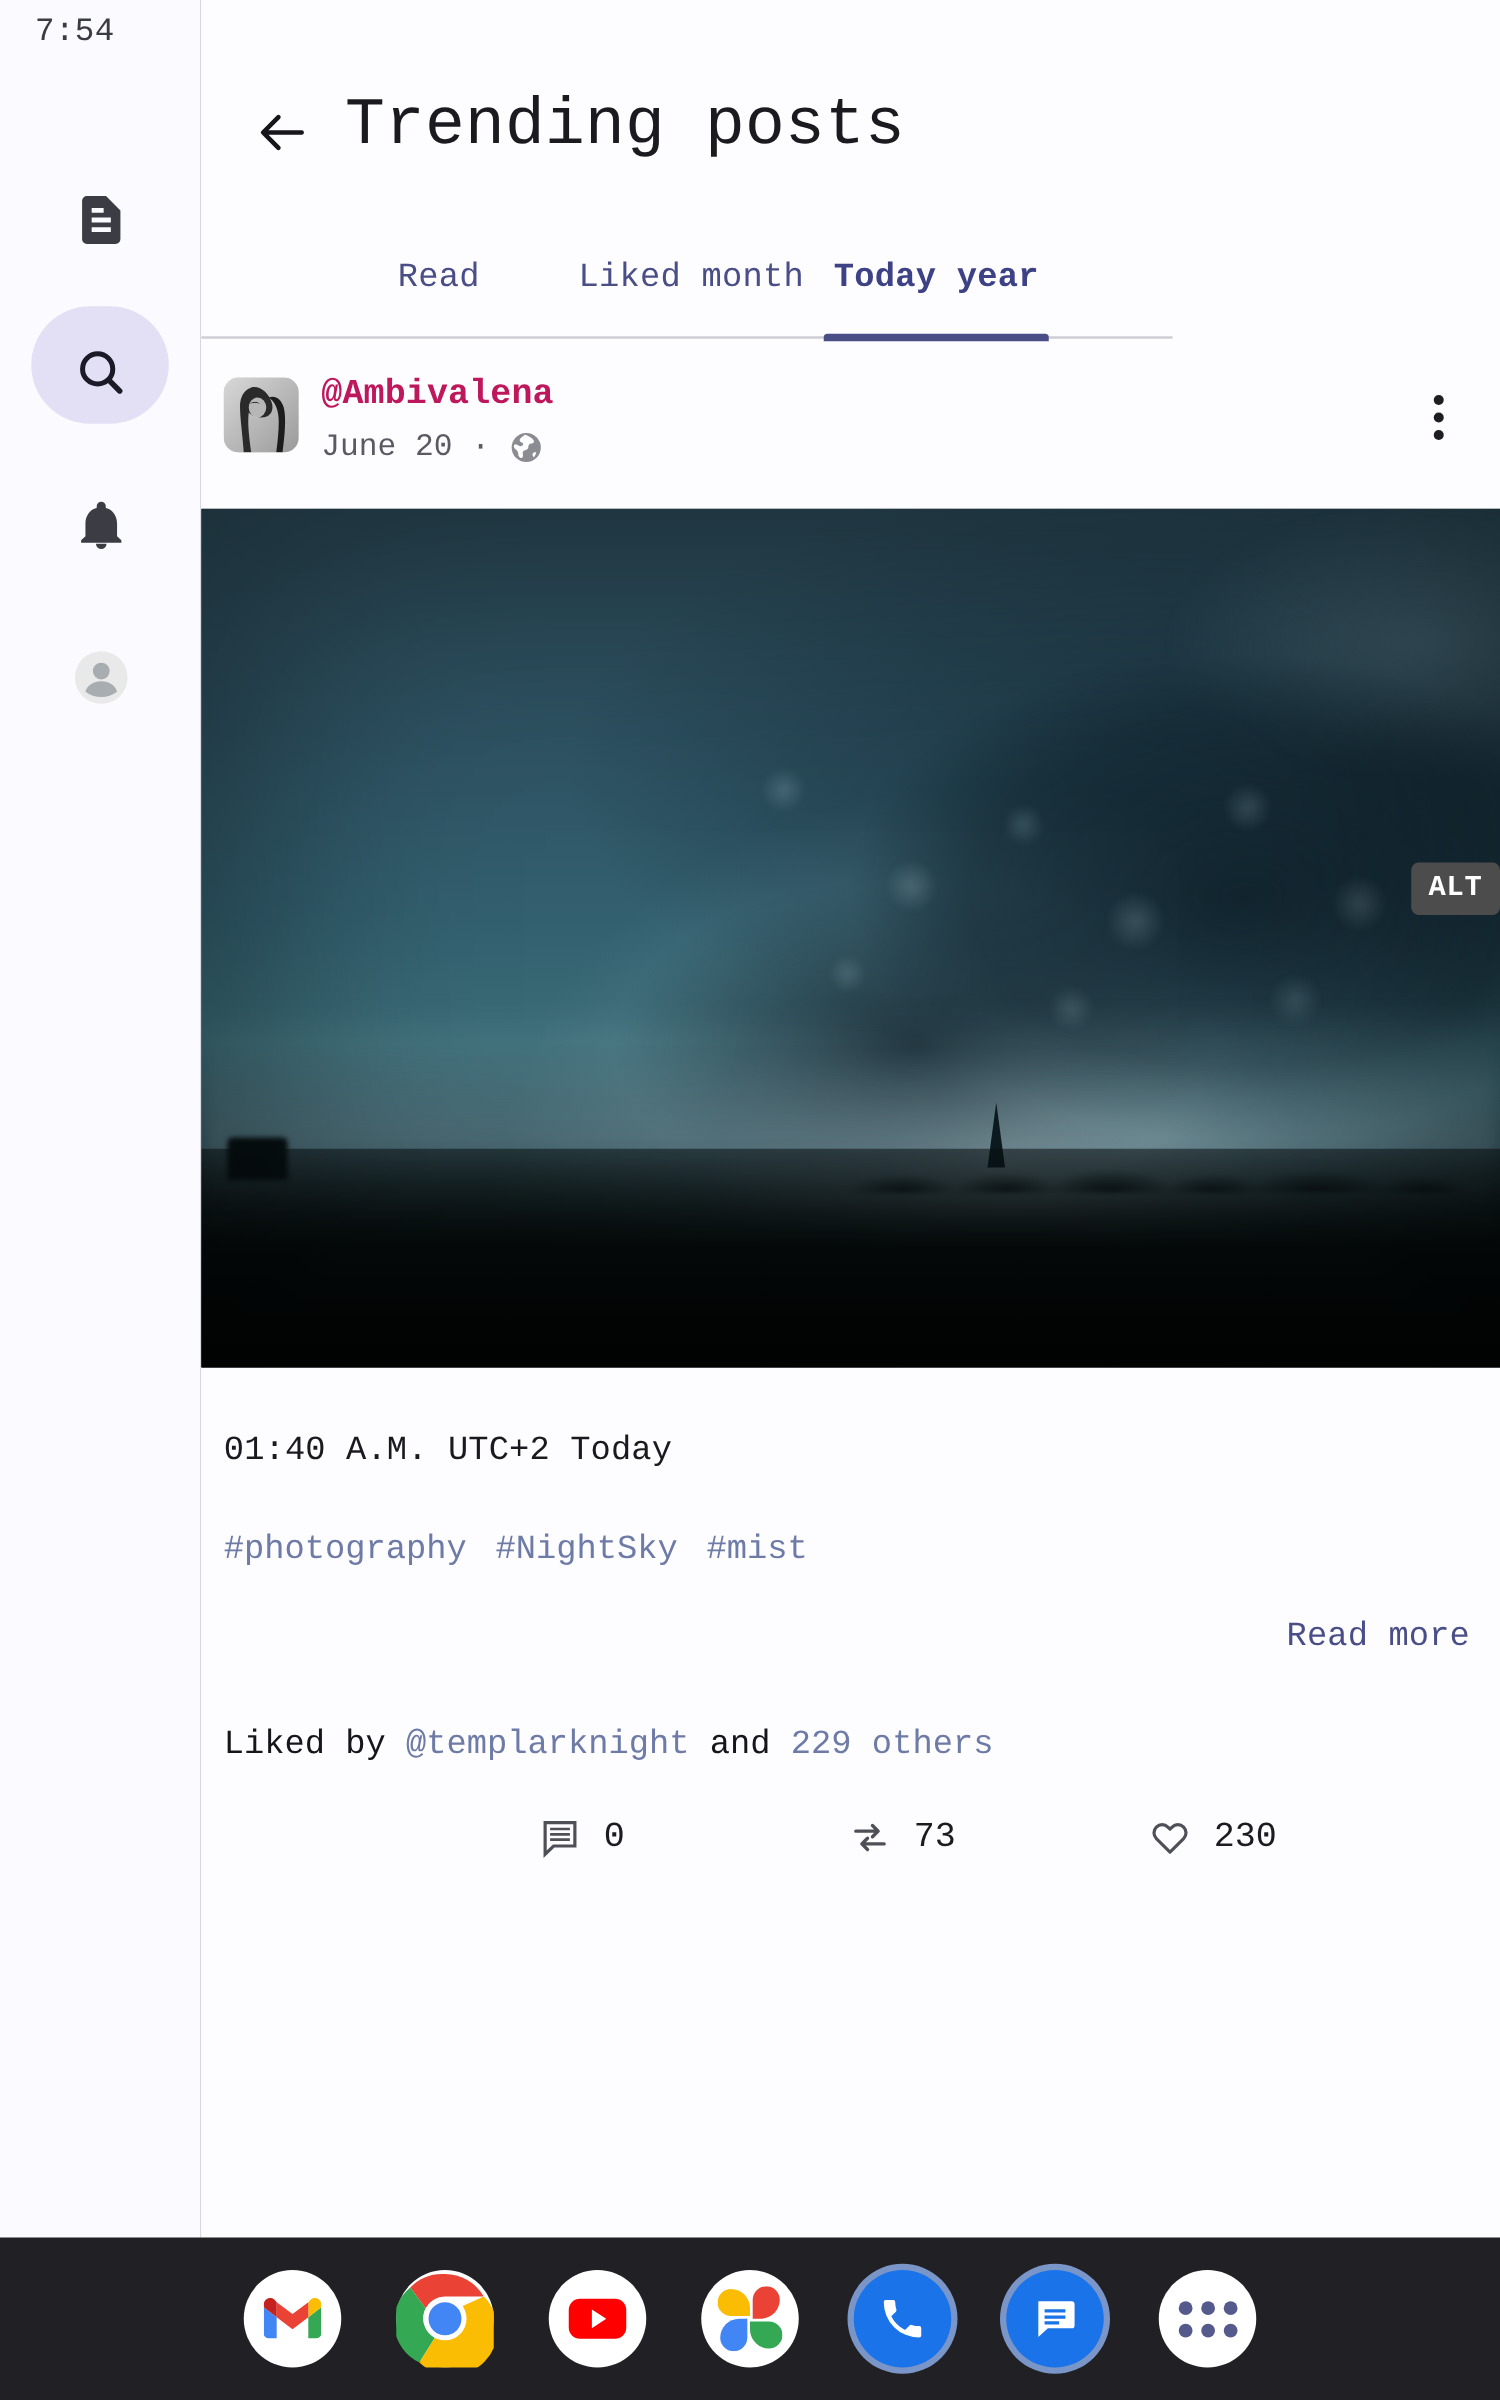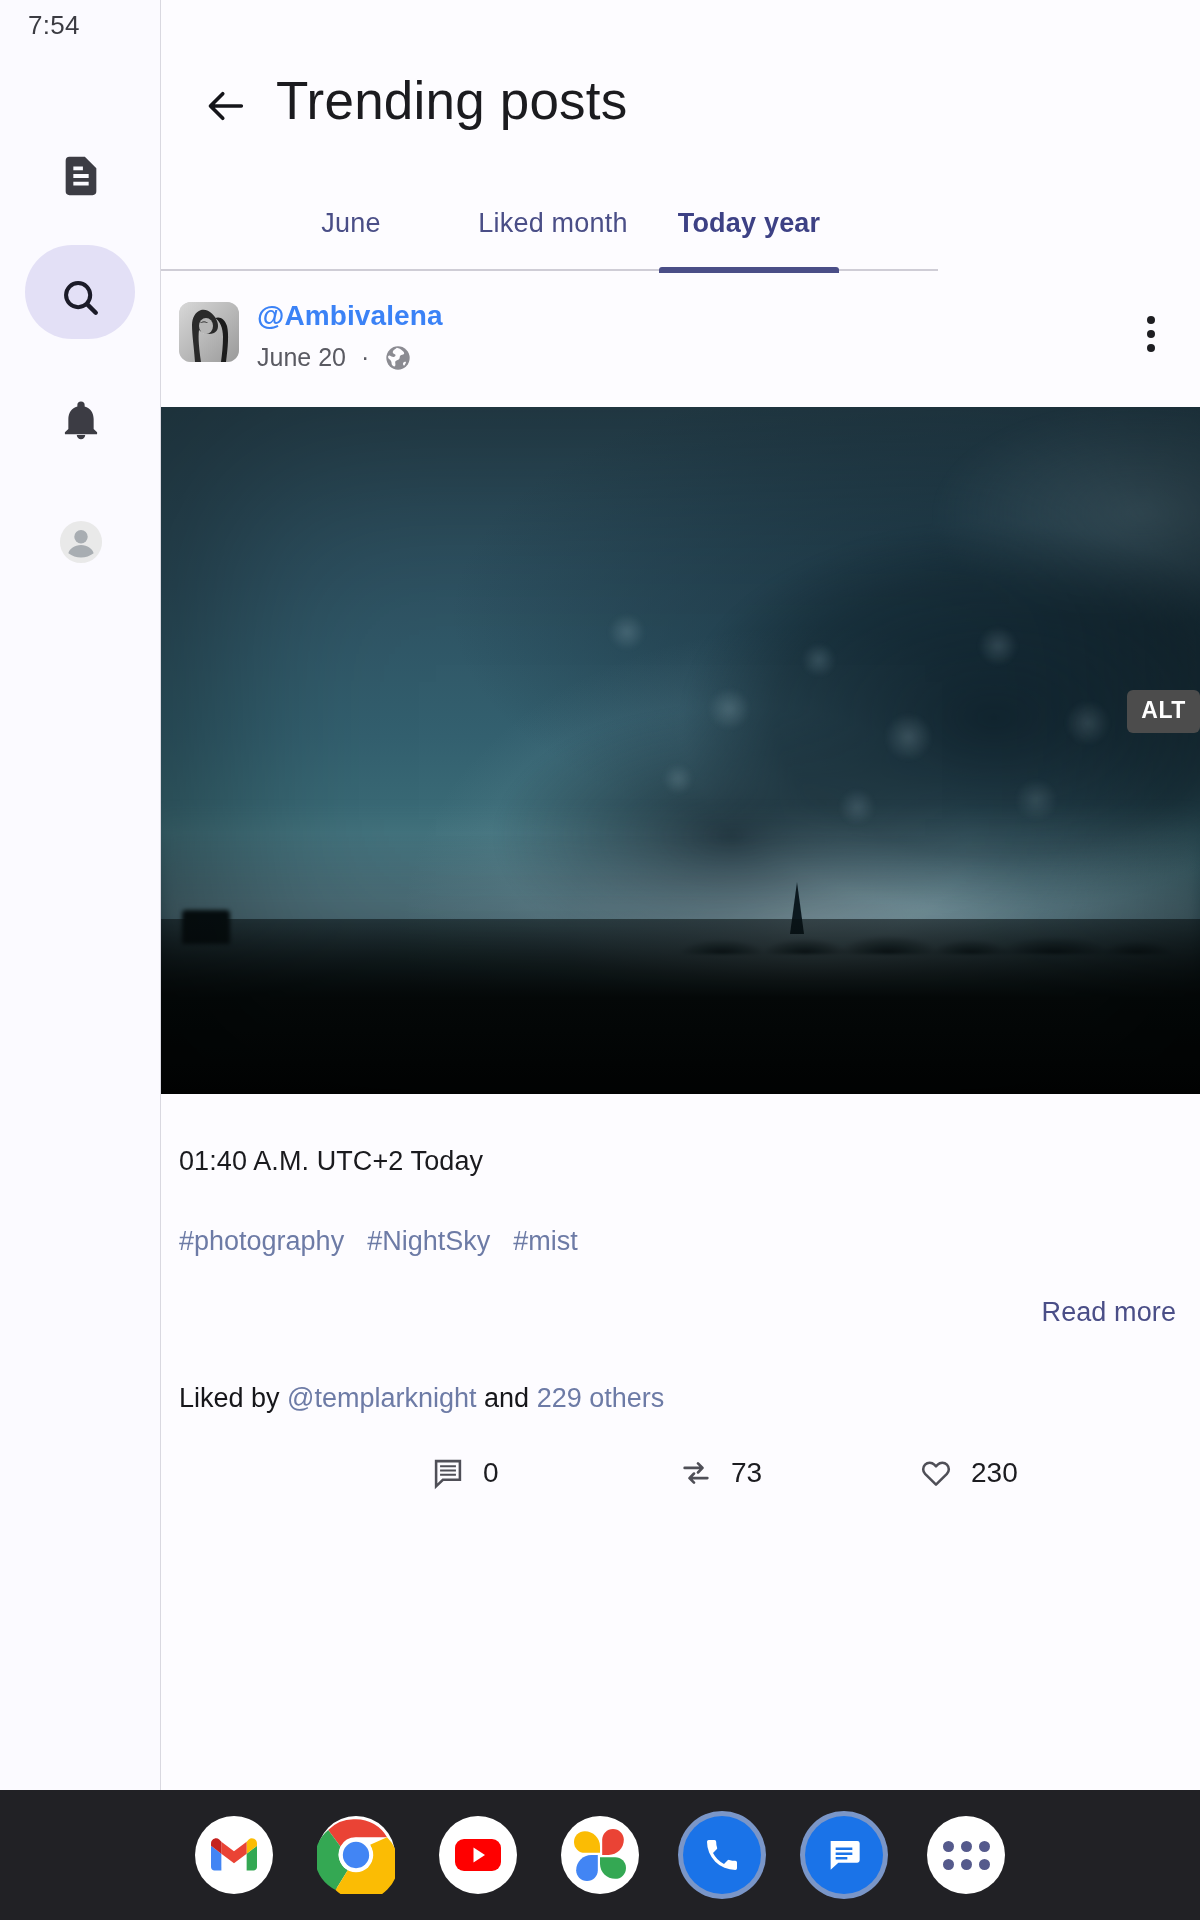--- a/index.html
+++ b/index.html
@@ -2,21 +2,21 @@
 <html><head>
 <meta charset="utf-8">
 <style>
   * { box-sizing: border-box; margin: 0; padding: 0; }
   html, body {
     width: 1200px; height: 1920px;
     font-family: "Liberation Sans", sans-serif;
     background: #fdfcff;
     overflow: hidden;
   }
-  .screen { position: relative; width: 1200px; height: 1920px; background: #fdfcff; }
+  .screen { position: relative; width: 1200px; height: 1920px; background: #fdfcff; font-family: Liberation Mono, monospace; }
 
   
   .rail {
     position: absolute; left: 0; top: 0; width: 161px; height: 1790px;
     background: #fbfaff;
     border-right: 1px solid #d9d8e0;
   }
   .statusclock {
     position: absolute; left: 28px; top: 10px;
     font-size: 26px; color: #3b3b42; letter-spacing: .3px;
@@ -78,21 +78,21 @@
   }
 
   
   .post-head { position: relative; height: 136px; }
   .pf-avatar {
     position: absolute; left: 18px; top: 31px; width: 60px; height: 60px;
     border-radius: 12px; overflow: hidden; background: #cfcfcf;
   }
   .pf-name {
     position: absolute; left: 96px; top: 29px;
-    font-size: 28px; color: #3b82f6; font-weight: 600; letter-spacing: .1px;
+    font-size: 28px; color: #be185d; font-weight: 600; letter-spacing: .1px;
   }
   .pf-sub {
     position: absolute; left: 96px; top: 72px;
     font-size: 25px; color: #5a5a62; display: flex; align-items: center; gap: 15px;
   }
   .globe { display:block; }
   .kebab {
     position: absolute; right: 22px; top: 36px; width: 54px; height: 54px;
     display: flex; flex-direction: column; align-items: center; justify-content: center;
     gap: 6px; cursor: pointer;
@@ -269,21 +269,21 @@
     <div class="appbar">
       <div class="backbtn">
         <svg width="46" height="46" viewBox="0 0 24 24">
           <path fill="none" stroke="#15151a" stroke-width="1.9" stroke-linecap="round" stroke-linejoin="round" d="M20 12H4.2M10.3 5.6 3.9 12l6.4 6.4"></path>
         </svg>
       </div>
       <div class="page-title">Trending posts</div>
     </div>
 
     <div class="tabs">
-      <div class="tab" data-idx="0">June</div>
+      <div class="tab" data-idx="0">Read</div>
       <div class="tab" data-idx="1">Liked month</div>
       <div class="tab active" data-idx="2">Today year</div>
     </div>
 
     <div class="post-head">
       <div class="pf-avatar">
         <svg width="60" height="60" viewBox="0 0 60 60">
           <defs>
             <linearGradient id="avbg" x1="0" y1="0" x2="1" y2="1">
               <stop offset="0%" stop-color="#d8d8d8"></stop>

